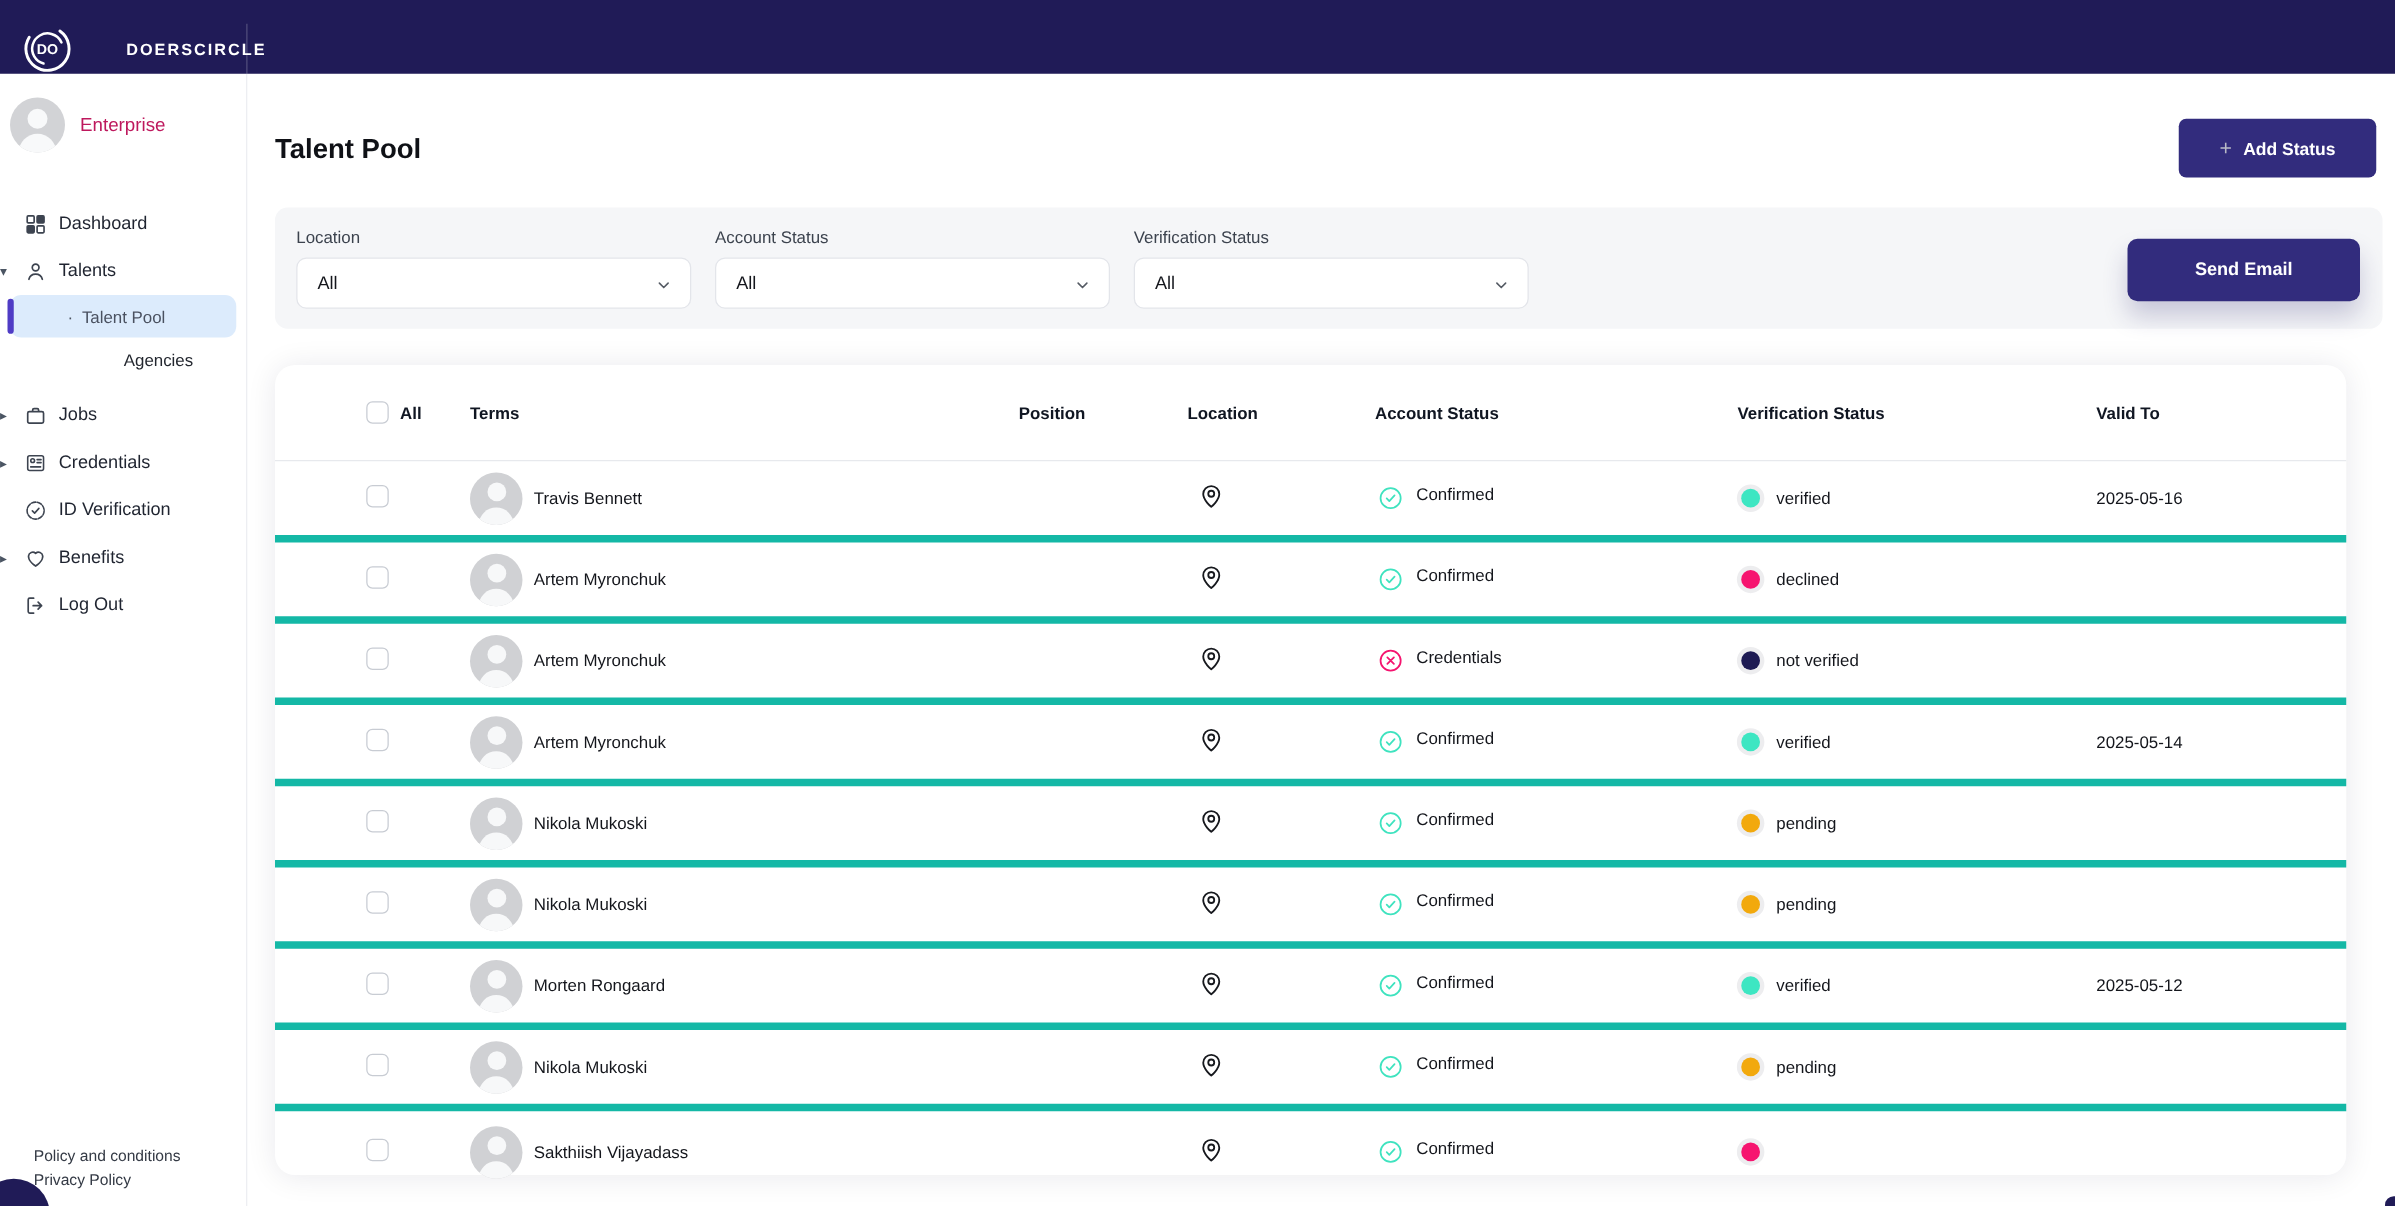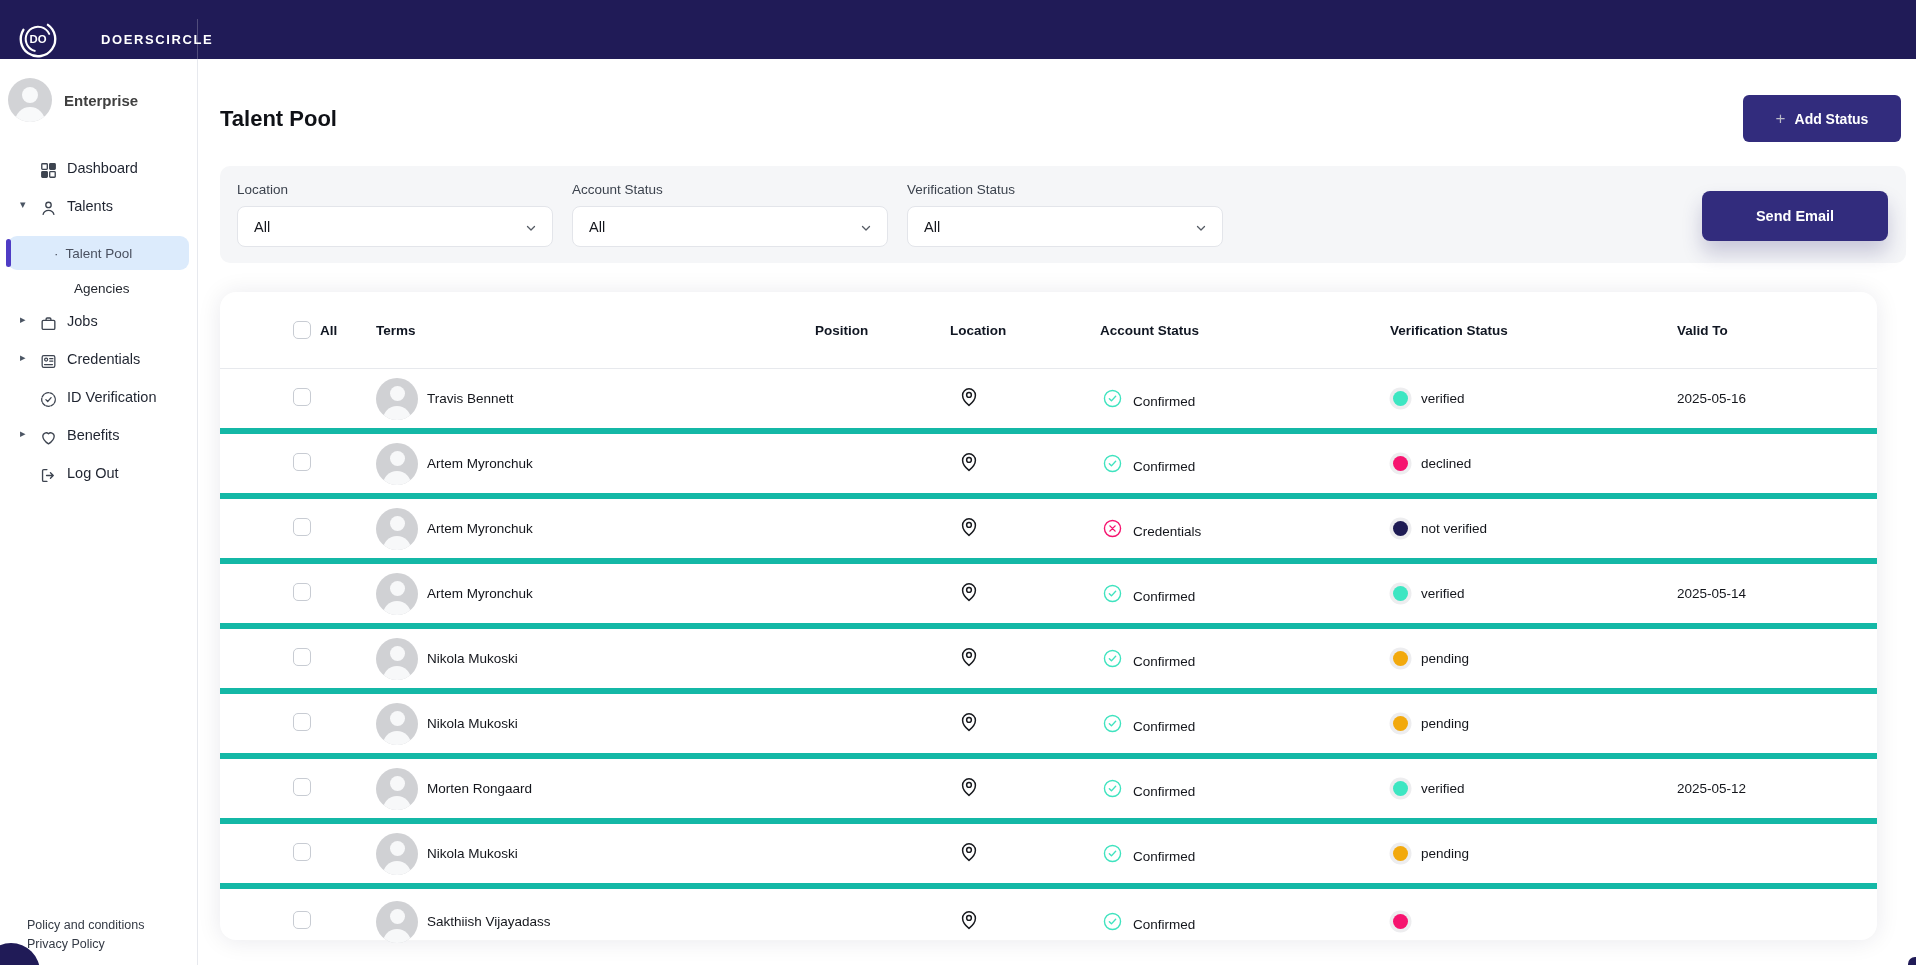--- a/index.html
+++ b/index.html
@@ -17,37 +17,37 @@
   
   .sidebar { position:absolute; top:59px; left:0; width:198px; height:906px;
     background:#fff; border-right:1px solid #e7e9ee; }
   .profile { display:flex; align-items:center; gap:12px; margin:19px 0 0 8px; }
   .profile-avatar { width:44px; height:44px; border-radius:50%; background:#d2d3d6;
     position:relative; overflow:hidden; flex:0 0 auto; }
   .profile-avatar::before { content:""; position:absolute; width:16px; height:16px;
     border-radius:50%; background:#f8f9fa; left:14px; top:9px; }
   .profile-avatar::after { content:""; position:absolute; width:30px; height:19px;
     border-radius:15px 15px 0 0; background:#f8f9fa; left:7px; bottom:-4px; }
-  .profile-name { font-size:15px; font-weight:700; color:#404040; }
+  .profile-name { font-size:15px; font-weight:400; color:#be185d; }
 
   nav.menu { margin-top:38px; }
-  .nav-item { display:flex; height:38px; padding-left:20px;
+  .nav-item { display:flex; align-items:center; height:38px; 
     font-size:14.5px; color:#1f2430; cursor:pointer; }
   .nav-caret { width:18px; font-size:11px; color:#4b5563; flex:0 0 auto; }
   .nav-ic { width:20px; height:20px; margin-right:9px; flex:0 0 auto; display:flex;
     align-items:center; justify-content:center; }
   .nav-ic svg { stroke:#3d4450; }
   .sub-item { display:flex; align-items:center; height:32px; font-size:13.5px;
     color:#4a5160; cursor:pointer; }
   .sub-item.selected { background:#dcebfc; border-radius:9px; margin:0 8px 2px 8px;
     height:34px; position:relative; padding-left:46px; color:#4a5160; }
   .sub-item.selected::before { content:""; position:absolute; left:-2px; top:3px;
     width:5px; height:28px; border-radius:3px; background:#4f3cc5; }
   .sub-bullet { margin-right:7px; color:#4a5160; }
-  .sub-item.plain { padding-left:74px; color:#23272f; }
+  .sub-item.plain { padding-left:99px; color:#23272f; }
   .gap-sm { height:9px; }
   .side-footer { position:absolute; left:27px; bottom:14px; }
   .side-footer a { display:block; font-size:12.5px; color:#343a45; text-decoration:none;
     margin-top:5px; cursor:pointer; }
   .float-corner { position:absolute; left:-18px; bottom:-36px; width:58px; height:58px;
     border-radius:50%; background:#201b57; }
   .float-corner-right { position:absolute; right:-6px; bottom:-6px; width:14px; height:14px;
     border-radius:50%; background:#201b57; }
 
   
@@ -85,21 +85,21 @@
   input[type="checkbox"] { appearance:none; -webkit-appearance:none; width:18px; height:18px;
     border:1.5px solid #c8ccd3; border-radius:5px; background:#fff; cursor:pointer; }
   .c-name { display:flex; align-items:center; gap:9px; }
   .row-avatar { width:42px; height:42px; border-radius:50%; background:#d0d1d4;
     position:relative; overflow:hidden; flex:0 0 auto; }
   .row-avatar::before { content:""; position:absolute; width:15px; height:15px; border-radius:50%;
     background:#f7f8f9; left:13.5px; top:8px; }
   .row-avatar::after { content:""; position:absolute; width:28px; height:18px;
     border-radius:14px 14px 0 0; background:#f7f8f9; left:7px; bottom:-4px; }
   .c-loc { padding-left:8px; }
-  .c-acct { display:flex; align-items:flex-end; gap:10px; padding-left:2px; }
+  .c-acct { display:flex; align-items:flex-start; gap:10px; padding-left:2px; }
   .c-acct .ic { display:none; line-height:0; }
   .c-acct.ok .ic-check { display:block; }
   .c-acct.bad .ic-x { display:block; }
   .c-ver { display:flex; align-items:center; gap:13px; padding-left:3px; }
   .ver-dot { width:15px; height:15px; border-radius:50%; box-shadow:0 0 0 3.5px #ededef; flex:0 0 auto; }
 </style>
 </head>
 <body>
 
 <div class="page">

